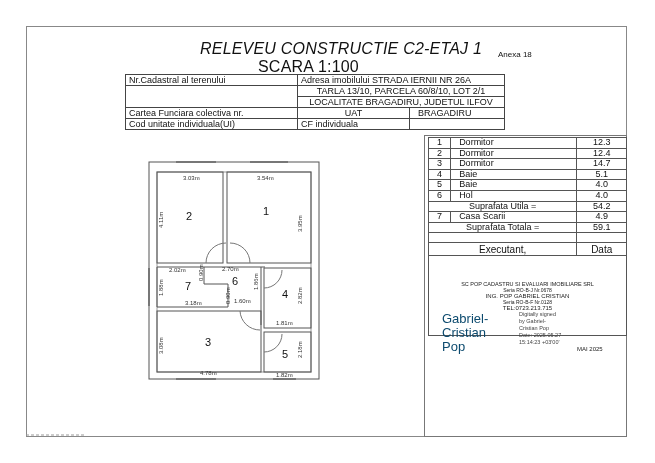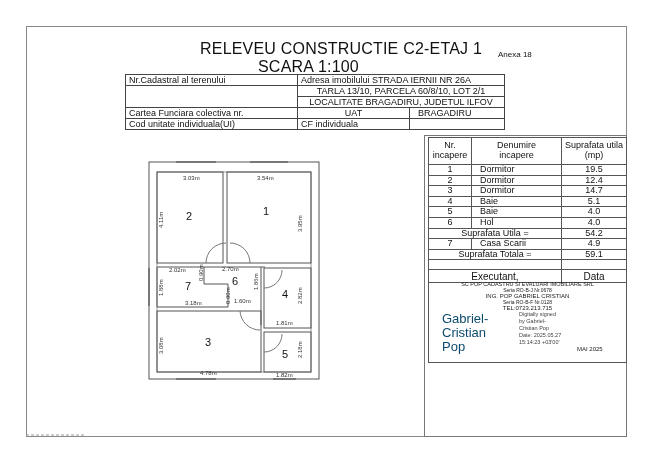--- a/index.html
+++ b/index.html
@@ -1,20 +1,20 @@
 <!DOCTYPE html>
 <html><head>
 <meta charset="utf-8">
 <style>
   html, body { margin:0; padding:0; background:#ffffff; }
   body { width:655px; height:463px; position:relative; overflow:hidden; font-family:"Liberation Sans", sans-serif; color:#111; }
   .frame { position:absolute; left:26px; top:26px; width:601px; height:411px; border:1px solid #888; box-sizing:border-box; }
   .abs { position:absolute; }
   .annex { left:498px; top:35px; font-size:8px;margin-top:15px; }
-  .title1 { left:200px; top:40px; font-size:16px; letter-spacing:0.2px; }
+  .title1 { left:200px; top:40px; font-size:16px; letter-spacing:0.2px;font-style:italic; }
   .title2 { left:258px; top:58px; font-size:16px; letter-spacing:0.2px; }
 
   table.info { position:absolute; left:125px; top:74px; border-collapse:collapse; font-size:9px; line-height:10px; }
   table.info td { border:1px solid #444; padding:0 3px; white-space:nowrap;margin-top:12px; }
 
   table.rooms { position:absolute; left:428px; top:137px; width:199px; border-collapse:collapse; font-size:9px; line-height:9.6px; }
   table.rooms td { border:1px solid #555; padding:0 2px; text-align:center; white-space:nowrap; }
   .rt-outer { position:absolute; left:424px; top:135px; width:203px; height:302px; border:1px solid #777; box-sizing:border-box; }
 
   .sig-block { position:absolute; left:428px; top:281px; width:199px; height:80px; font-size:5px; text-align:center; line-height:6px; color:#222; }
@@ -57,29 +57,24 @@
     <td style="text-align:left">Cod unitate individuala(UI)</td>
     <td style="">CF individuala</td>
     <td></td>
   </tr>
 </tbody>
   </table>
 
 <div class="rt-outer"></div>
 <table class="rooms">
   <tbody>
-      <tr style="height:27px">
-    <td style="width:38px"><span>Nr.</span><br><span>incapere</span></td>
-    <td style="width:85px"><span>Denumire</span><br><span>incapere</span></td>
-    <td><span>Suprafata utila</span><br><span>(mp)</span></td>
-  </tr>
   <tr>
         <td>1</td>
         <td style="text-align:left;padding-left:8px">Dormitor</td>
-        <td>19.5</td>
+        <td>12.3</td>
       </tr>
   <tr>
         <td>2</td>
         <td style="text-align:left;padding-left:8px">Dormitor</td>
         <td>12.4</td>
       </tr>
   <tr>
         <td>3</td>
         <td style="text-align:left;padding-left:8px">Dormitor</td>
         <td>14.7</td>

